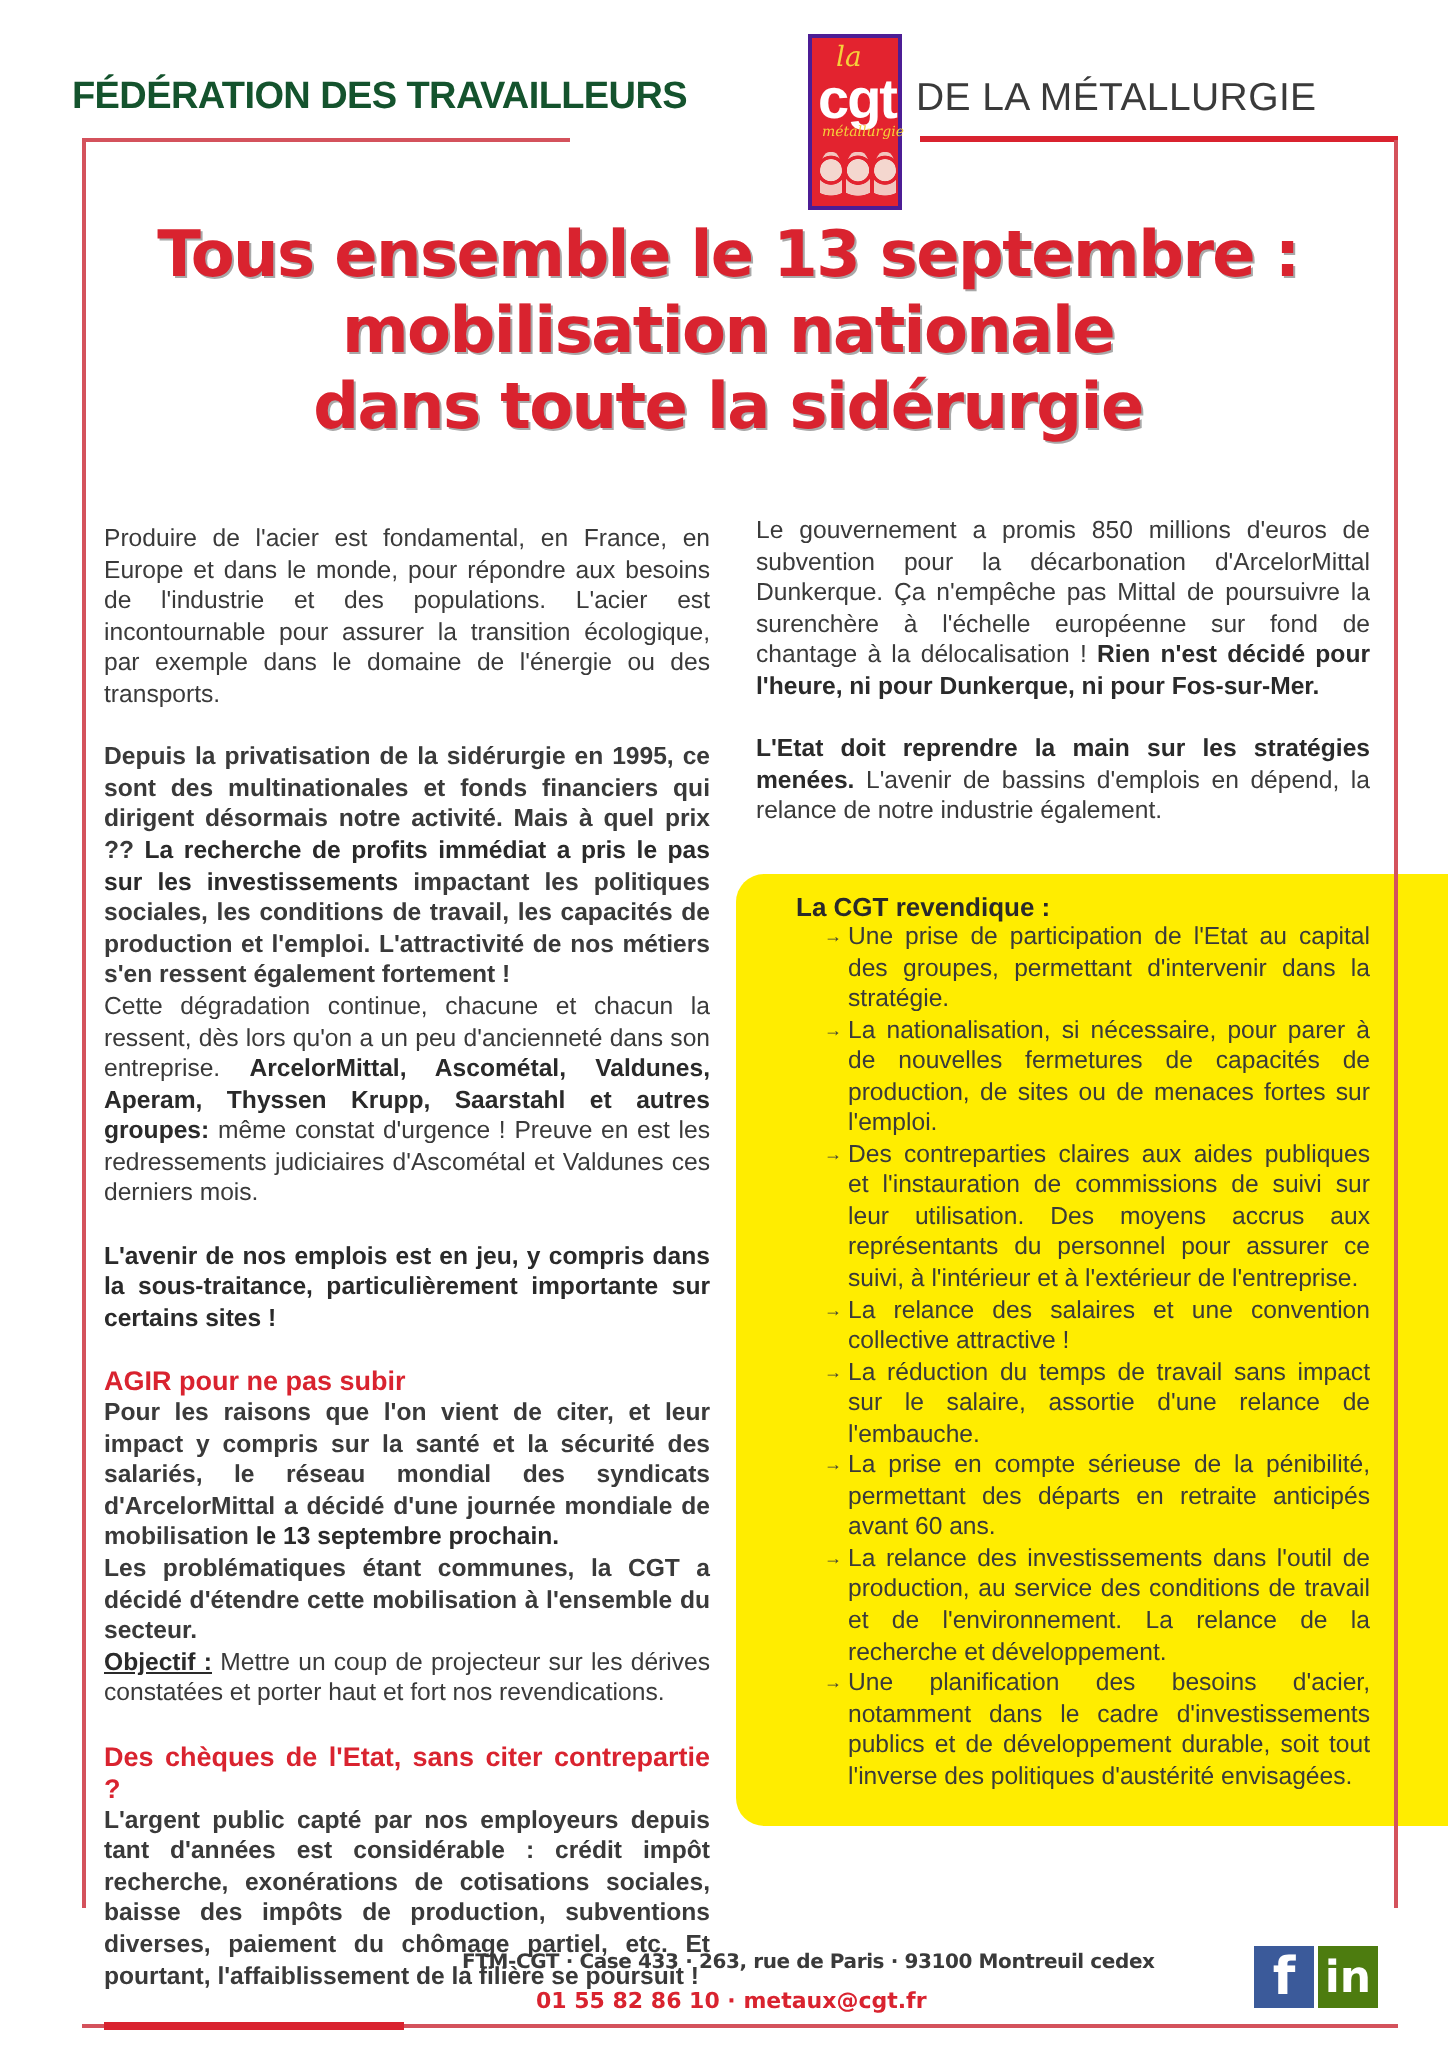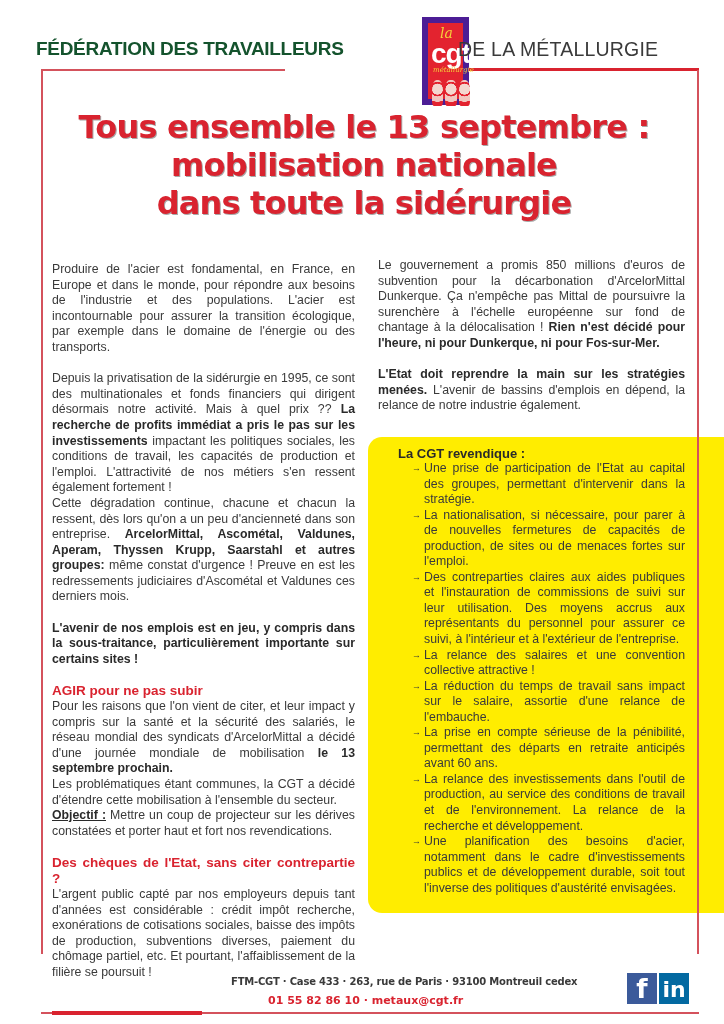--- a/index.html
+++ b/index.html
@@ -10,53 +10,53 @@
   .frame-left { position: absolute; left: 41px; top: 70px; width: 2px; height: 884px; background: #d4525c; }
   .frame-right { position: absolute; left: 697px; top: 70px; width: 2px; height: 884px; background: #d4525c; z-index: 3; }
   .frame-top-left { position: absolute; left: 41px; top: 69px; width: 244px; height: 2px; background: #d4525c; }
   .frame-top-right { position: absolute; left: 460px; top: 68px; width: 239px; height: 3px; background: #d9232f; }
   .frame-bottom { position: absolute; left: 41px; top: 1012px; width: 658px; height: 2px; background: #d4525c; }
   .frame-bottom-accent { position: absolute; left: 52px; top: 1011px; width: 150px; height: 4px; background: #d9232f; }
 
   
   .header-left { position: absolute; left: 36px; top: 38px; font-size: 19px; font-weight: bold; color: #14532d; letter-spacing: -0.3px; white-space: nowrap; }
   .header-right { position: absolute; left: 458px; top: 38px; font-size: 19.5px; color: #3a3a3a; letter-spacing: 0.2px; white-space: nowrap; }
-  .logo { position: absolute; left: 404px; top: 17px; width: 47px; height: 88px; background: #e3232f; border: 6px solid #4c1d95; margin-left: 18px; }
+  .logo { position: absolute; left: 404px; top: 17px; width: 47px; height: 88px; background: #e3232f; border: 2px solid #4c1d95; }
   .logo .la { position: absolute; left: 12px; top: 2px; font-family: "DejaVu Serif", serif; font-style: italic; font-size: 14px; color: #f5d13a; }
   .logo .cgt { position: absolute; left: 3px; top: 15px; font-size: 28px; font-weight: bold; color: #ffffff; letter-spacing: -1px; }
   .logo .met { position: absolute; left: 5px; top: 43px; font-family: "DejaVu Serif", serif; font-style: italic; font-size: 7px; color: #f5d13a; }
   .logo .faces { position: absolute; left: 4px; top: 57px; width: 38px; height: 26px; display: flex; gap: 2px; }
   .logo .face { flex: 1; background: radial-gradient(circle at 50% 35%, #f4d7cf 0 30%, #e3232f 32% 40%, #f2c6bf 42% 70%, #e3232f 72%); border-radius: 40% 40% 20% 20%; }
 
   
   .title { position: absolute; left: 50px; top: 108px; width: 628px; text-align: center; color: #d9232f; font-family: "DejaVu Sans", sans-serif; font-weight: bold; font-size: 32px; line-height: 38px; letter-spacing: -0.8px; text-shadow: 1px 1px 0 #a8a8a8; }
 
   
   .col { position: absolute; font-family: "Liberation Sans", sans-serif; font-size: 12.3px; line-height: 15.6px; color: #3a3a3a; text-align: justify; }
   .col-left { left: 52px; top: 262px; width: 303px; }
   .col-right { left: 378px; top: 258px; width: 307px; }
   .col p { margin-bottom: 15.6px; }
-  .col p.tight { margin-bottom: 0; }
+  .col p.tight { margin-bottom: 0; font-weight: bold; }
   .col b { color: #2a2a2a; }
   .col h3 { font-size: 13.5px; font-weight: bold; color: #d9232f; line-height: 16px; text-align: justify; }
   .col u { text-decoration: underline; font-weight: bold; color: #2a2a2a; }
 
   
   .yellow { position: absolute; left: 368px; top: 437px; width: 356px; height: 476px; background: #ffed00; border-radius: 14px 0 0 14px; z-index: 1; }
   .yellow-title { position: absolute; left: 378px; top: 446px; font-size: 13px; font-weight: bold; color: #2a2a2a; z-index: 2; padding-left: 20px; }
   .demands { position: absolute; left: 424px; top: 461px; width: 261px; list-style: none; z-index: 2; font-size: 12.3px; line-height: 15.55px; color: #3a3a3a; text-align: justify; }
   .demands li { position: relative; }
   .demands li .arrow { position: absolute; left: -12px; top: 0; font-size: 9px; color: #3a3a3a; }
 
   
   .footer-addr { position: absolute; left: 187px; top: 976px; font-family: "DejaVu Sans", sans-serif; font-size: 10px; font-weight: bold; color: #3a3a3a; white-space: nowrap; letter-spacing: -0.2px; padding-left: 44px; }
   .footer-contact { position: absolute; left: 268px; top: 994px; font-family: "DejaVu Sans", sans-serif; font-size: 11px; font-weight: bold; color: #d9232f; white-space: nowrap; }
   .social { position: absolute; top: 973px; width: 30px; height: 31px; display: flex; align-items: flex-end; justify-content: center; color: #fff; font-family: "DejaVu Sans", sans-serif; font-weight: bold; }
   .fb { left: 627px; background: #3b5a9a; font-size: 26px; line-height: 29px; }
-  .li { left: 659px; background: #0369a1; font-size: 22px; line-height: 28px; text-align: right; }
+  .li { left: 659px; background: #4d7c0f; font-size: 22px; line-height: 28px; text-align: right; }
 </style>
 </head>
 <body>
 
 <div class="frame-left"></div>
 <div class="frame-right"></div>
 <div class="frame-top-left"></div>
 <div class="frame-top-right"></div>
 <div class="frame-bottom"></div>
 <div class="frame-bottom-accent"></div>

